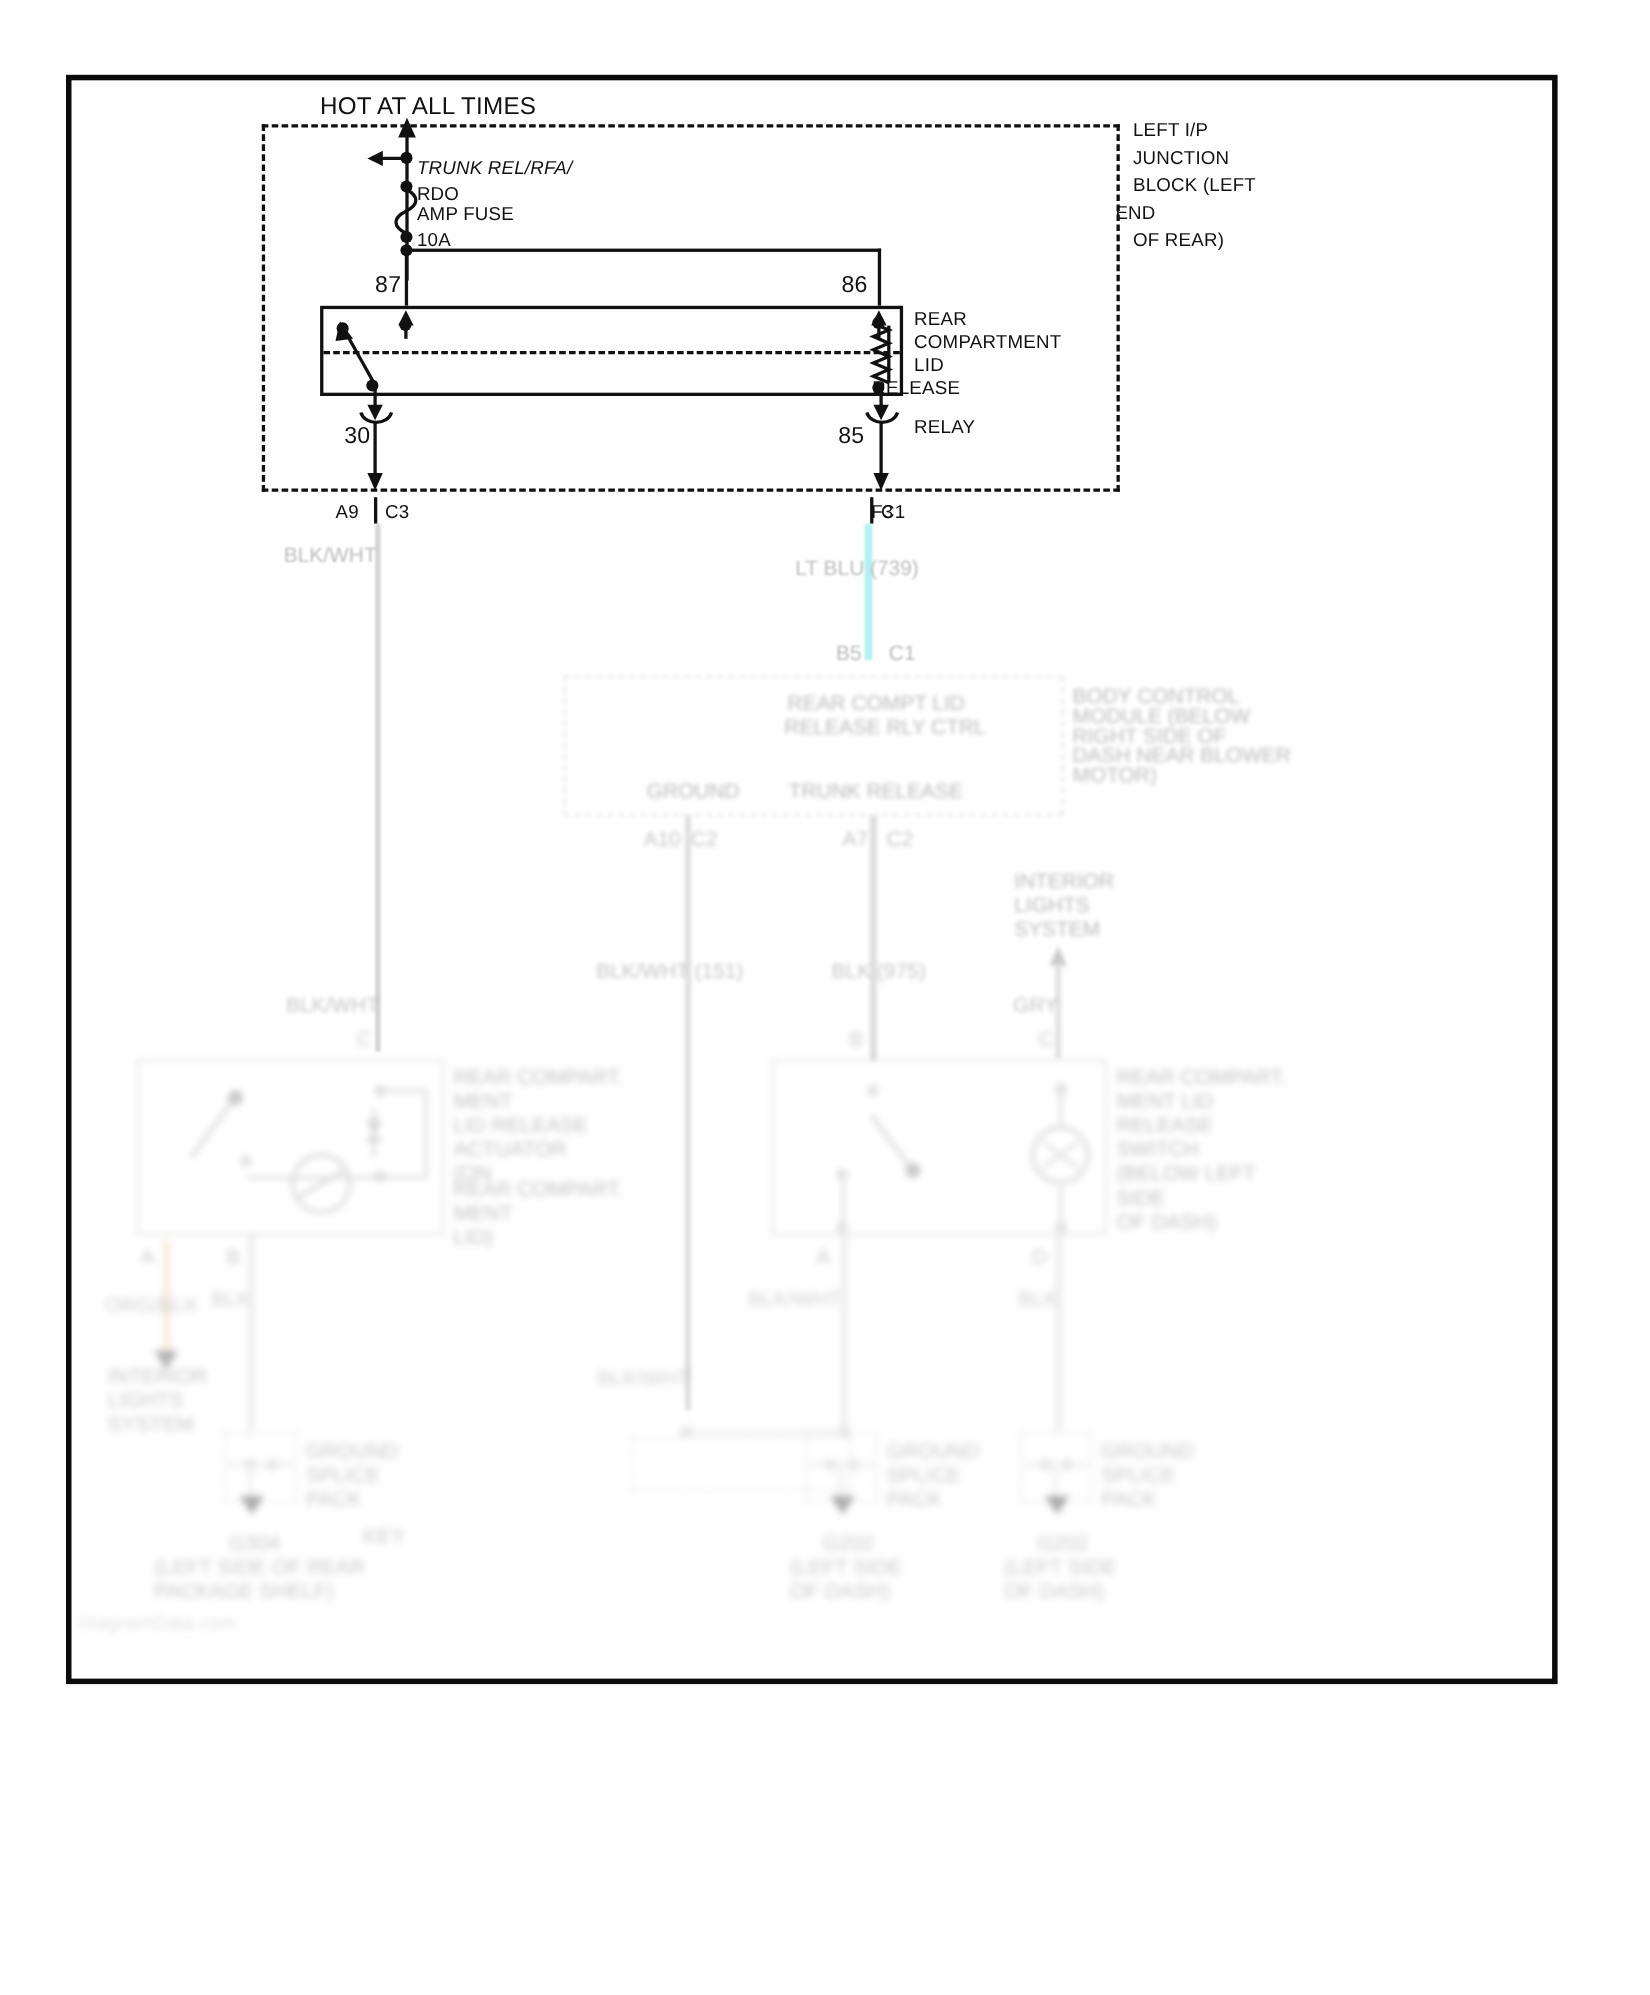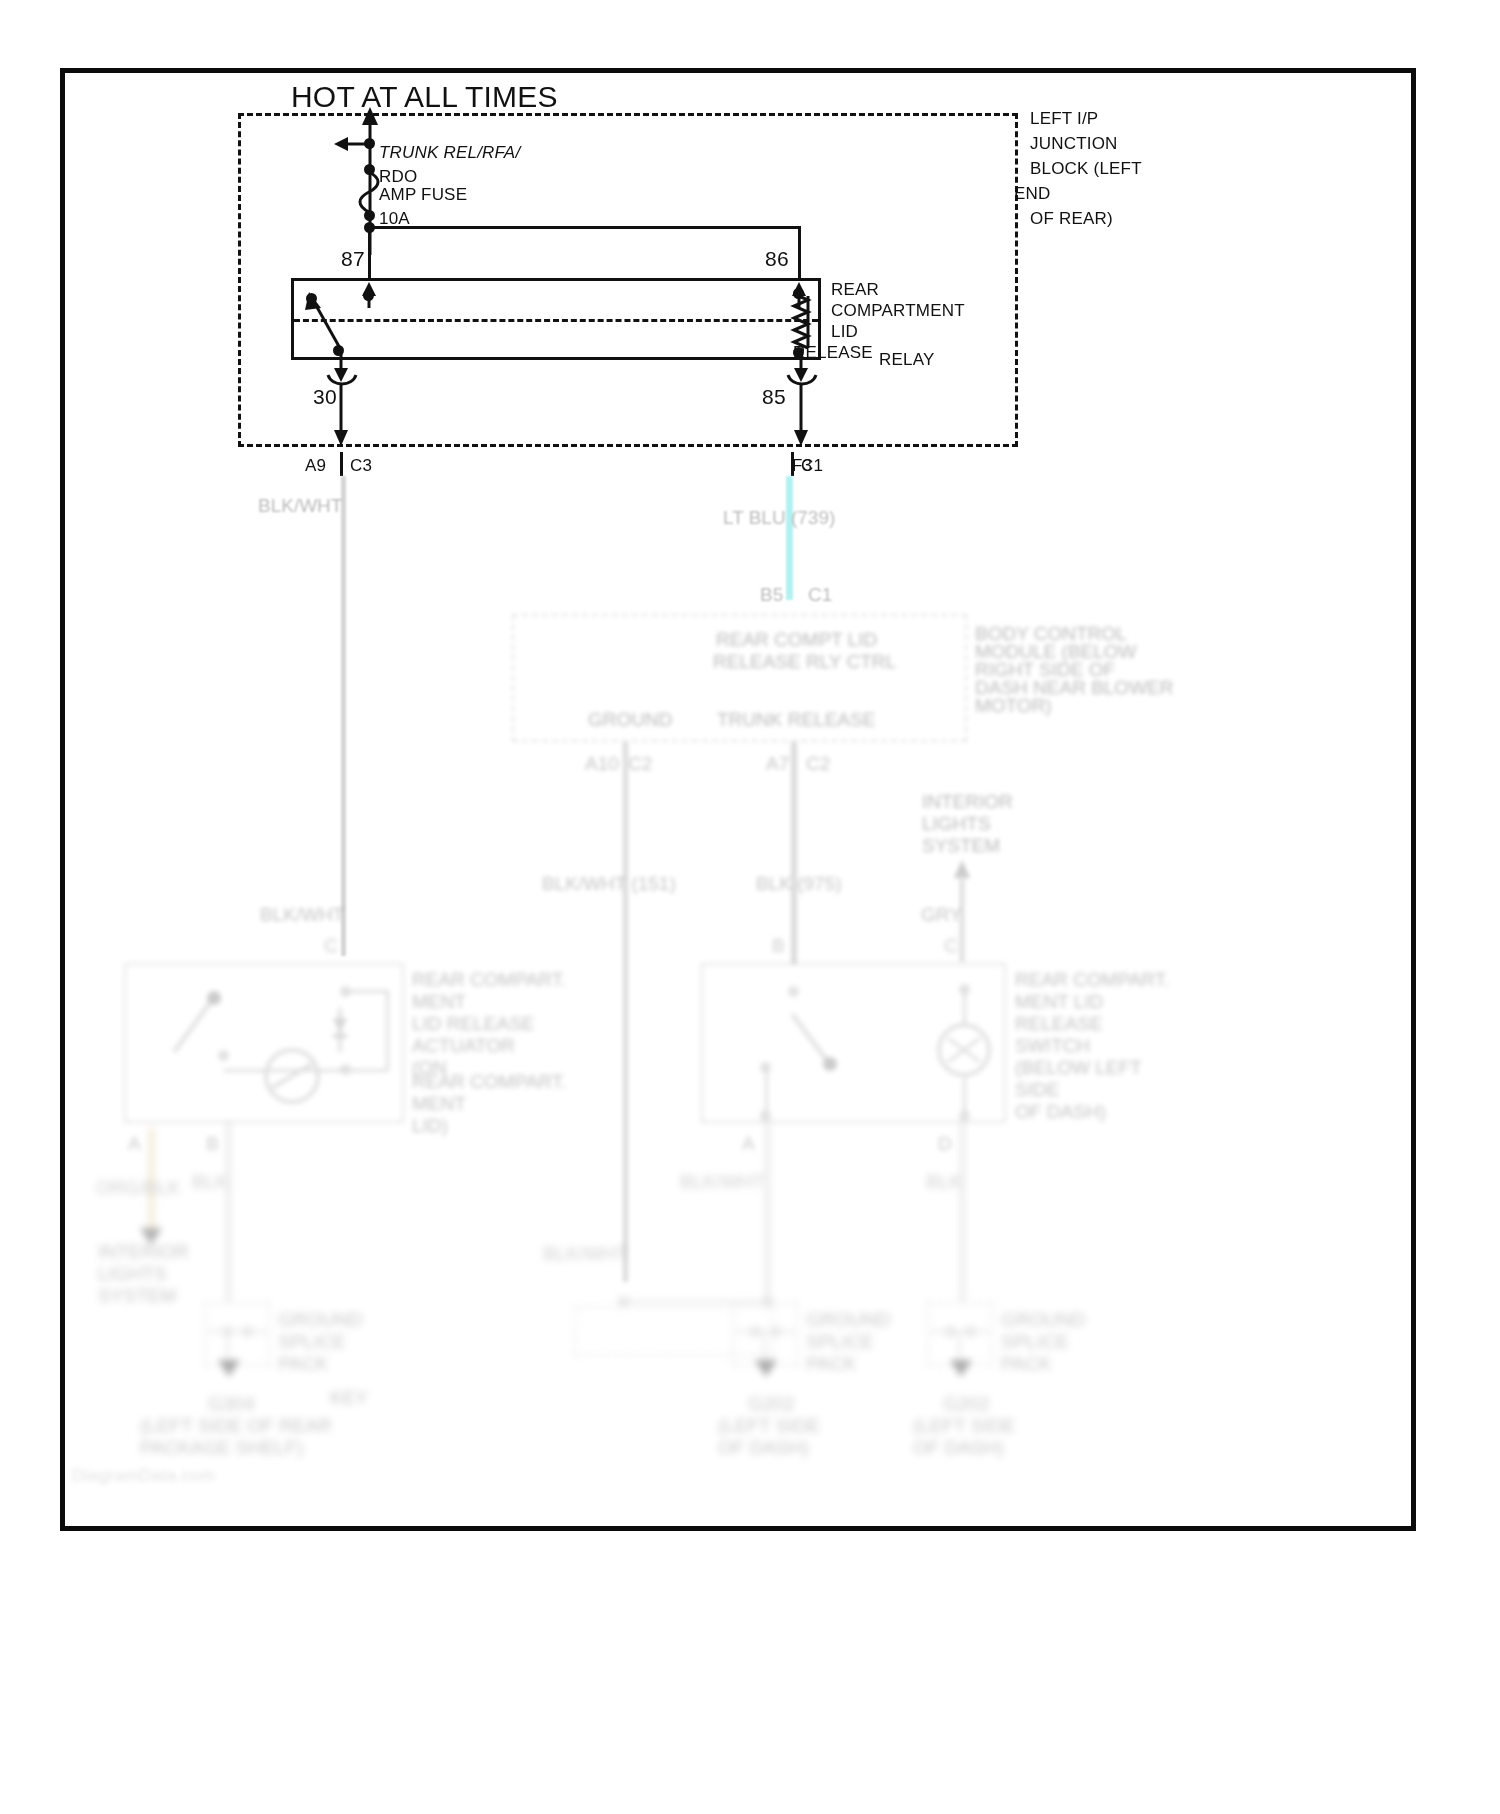--- a/index.html
+++ b/index.html
@@ -79,21 +79,21 @@
 
   .watermark{position:absolute;color:#bdbdbd;font-size:17px;letter-spacing:.4px;}
 </style>
 </head>
 <body>
 
 <div id="page">
 
   <div id="frame"></div>
 
-  <div class="txt" style="left:291px; top:84px; font-size:30px;">HOT AT ALL TIMES</div>
+  <div class="txt" style="left:291px; top:84px; font-size:22px;">HOT AT ALL TIMES</div>
 
   <div class="dashbox dash-ijb"></div>
 
   <div class="txt" style="left:1030px; top:106px;">LEFT I/P</div>
   <div class="txt" style="left:1030px; top:131px;">JUNCTION</div>
   <div class="txt" style="left:1030px; top:156px;">BLOCK (LEFT</div>
   <div class="txt" style="left:1014px; top:181px;text-align:center;">END</div>
   <div class="txt" style="left:1030px; top:206px;">OF REAR)</div>
 
   <svg style="left:340px; top:105px;" width="60" height="150">
@@ -151,21 +151,21 @@
   <svg style="left:788px; top:292px;" width="36" height="62">
     <path d="M6,2 L20,8 L6,14 L20,20 L6,26 L20,32 L6,38 L20,44 L6,50 L20,56" stroke="#111" stroke-width="3" fill="none"></path>
     <line x1="20" y1="4" x2="20" y2="56" stroke="#111" stroke-width="3"></line>
   </svg>
   <div class="dot" style="left:793px; top:347px;"></div>
 
   <div class="txt" style="left:831px; top:277px;">REAR</div>
   <div class="txt" style="left:831px; top:298px;">COMPARTMENT</div>
   <div class="txt" style="left:831px; top:319px;">LID</div>
   <div class="txt" style="left:793px; top:340px;">RELEASE</div>
-  <div class="txt" style="left:831px; top:347px;margin-left:48px;">RELAY</div>
+  <div class="txt" style="left:831px; top:376px;">RELAY</div>
 
   <svg style="left:330px; top:352px;" width="24" height="32">
     <line x1="11" y1="0" x2="11" y2="22" stroke="#111" stroke-width="3"></line>
     <polygon points="11,30 4,16 18,16" fill="#111"></polygon>
   </svg>
 
   <svg style="left:326px; top:373px;" width="32" height="18">
     <path d="M2,2 C 6,14 26,14 30,2" stroke="#111" stroke-width="3" fill="none"></path>
   </svg>
   <svg style="left:786px; top:373px;" width="32" height="18">

